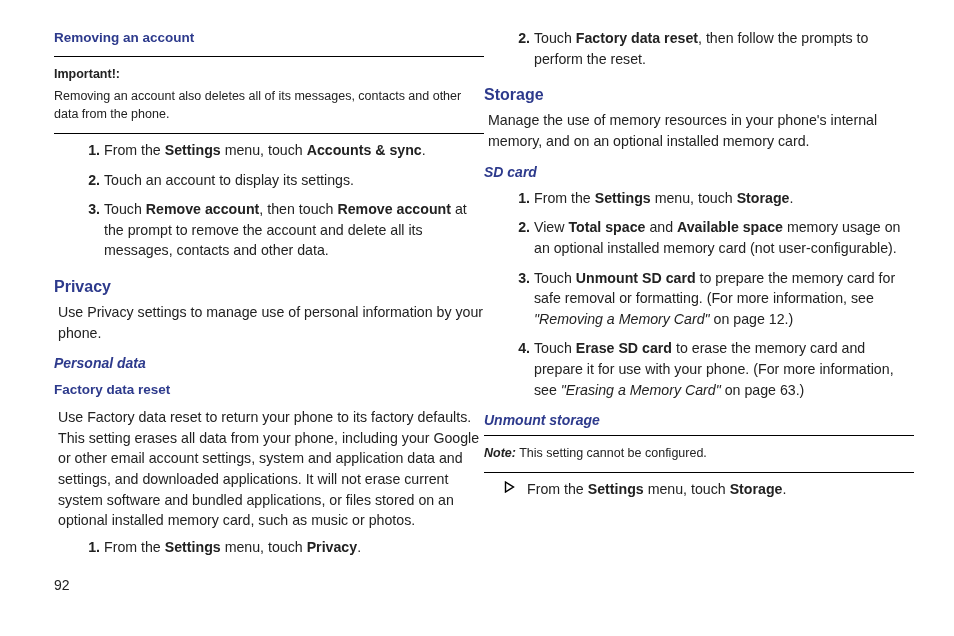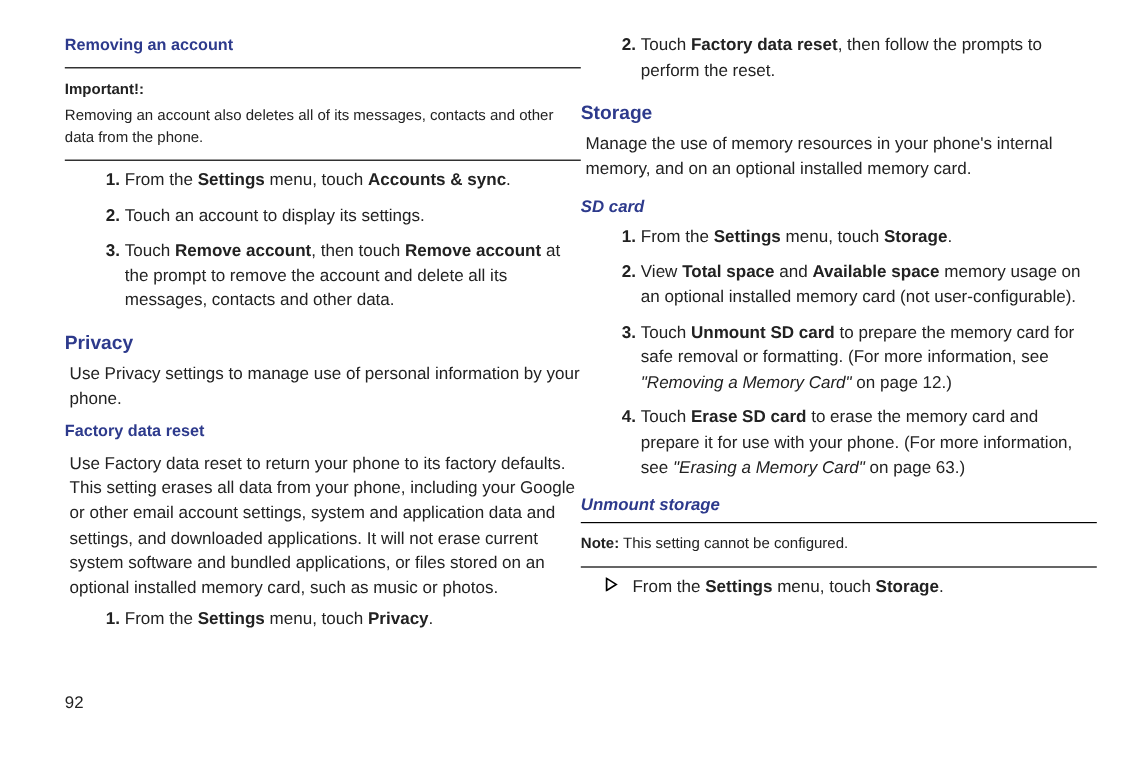--- a/index.html
+++ b/index.html
@@ -47,21 +47,21 @@
     border: none;
     border-top: 1px solid #000;
     margin: 4px 0;
   }
   .note-box {
     font-size: 12.5px;
     padding: 4px 0;
     margin: 0 0 6px 0;
     text-align: left;
   }
-  .note-box b { font-weight: bold; }
+  .note-box b { font-weight: bold; font-style: italic; }
   .note-important {
     display: flex;
     gap: 4px;
     flex-direction: column;
   }
   .note-important .lbl { font-weight: bold; white-space: nowrap; }
   .note-important .txt { }
   ol.steps {
     list-style: none;
     counter-reset: step;
@@ -128,20 +128,21 @@
         <span>Touch an account to display its settings.</span>
       </li>
       <li>
         <span>Touch </span><b>Remove account</b><span>, then touch </span><b>Remove account</b><span> at the prompt to remove the account and delete all its messages, contacts and other data.</span>
       </li>
     </ol>
 
     <div class="h-blue-md">Privacy</div>
     <div class="para">Use Privacy settings to manage use of personal information by your phone.</div>
 
+    <div class="h-blue-it">Personal data</div>
     <div class="h-blue-sm" style="margin-top:6px;">Factory data reset</div>
     <div class="para">Use Factory data reset to return your phone to its factory defaults. This setting erases all data from your phone, including your Google or other email account settings, system and application data and settings, and downloaded applications. It will not erase current system software and bundled applications, or files stored on an optional installed memory card, such as music or photos.</div>
 
     <ol class="steps">
       <li>
         <span>From the </span><b>Settings</b><span> menu, touch </span><b>Privacy</b><span>.</span>
       </li>
     </ol>
   </div>
 

